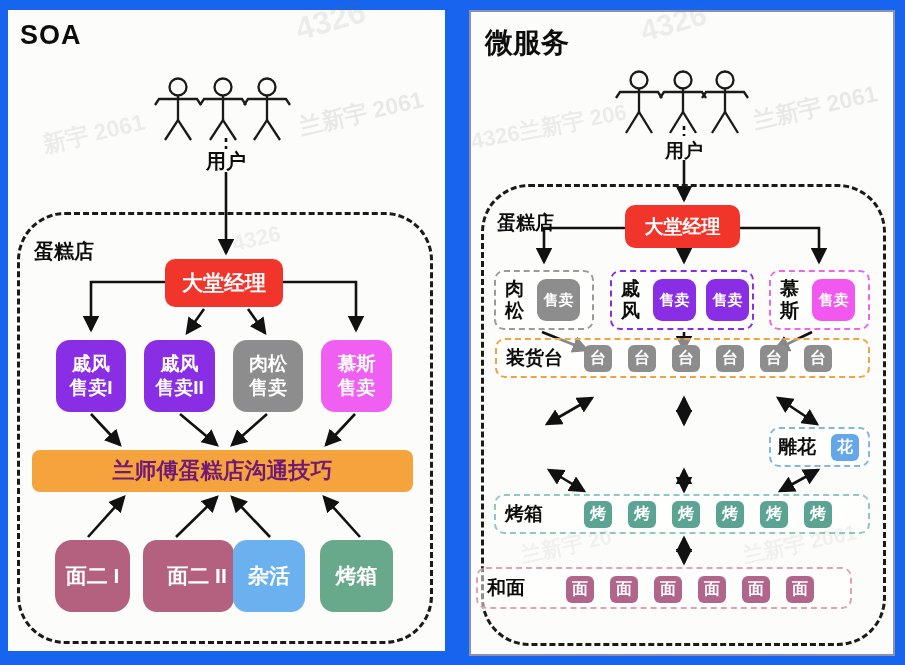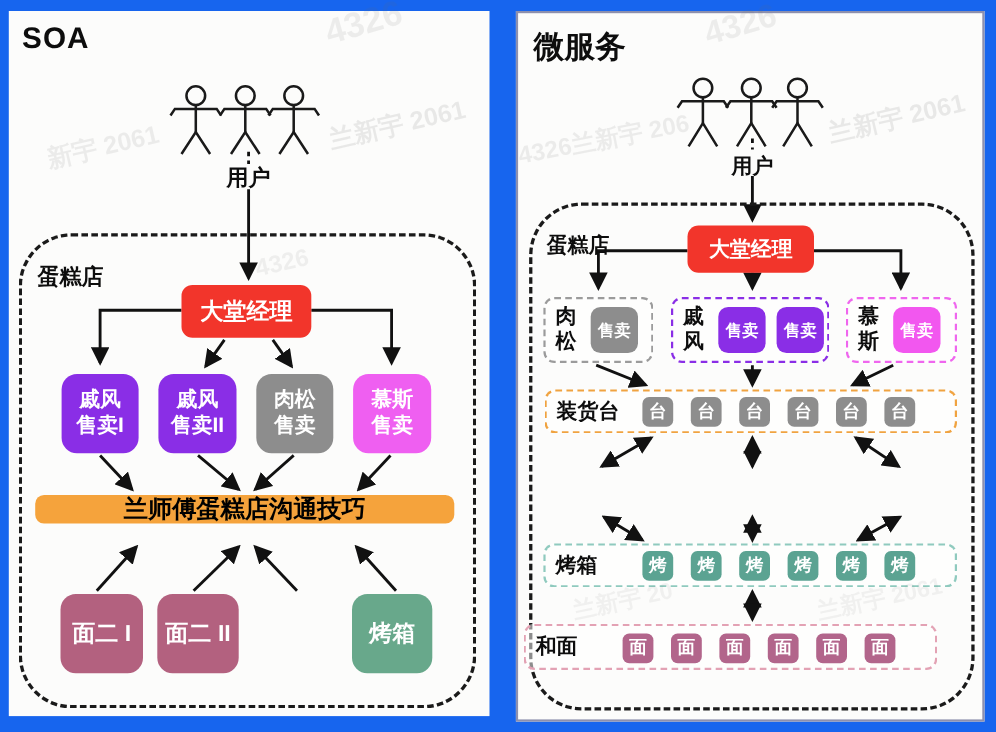--- a/index.html
+++ b/index.html
@@ -22,22 +22,22 @@
   .shop-label{position:absolute;font-weight:700;font-size:20px;color:#0d0d0d;}
   .manager{position:absolute;background:#f2352b;color:#fff;font-weight:700;border-radius:10px;
     display:flex;align-items:center;justify-content:center;}
   #left-manager{left:157px;top:249px;width:118px;height:48px;font-size:21px;}
   #right-manager{left:154px;top:193px;width:115px;height:43px;font-size:19px;}
   
   .svc{position:absolute;top:330px;height:72px;border-radius:14px;color:#fff;font-weight:700;font-size:19px;
     display:flex;flex-direction:column;align-items:center;justify-content:center;line-height:1.25;text-align:center;}
   .wk{position:absolute;top:530px;height:72px;border-radius:14px;color:#fff;font-weight:700;font-size:21px;
     display:flex;align-items:center;justify-content:center;}
-  .esb{position:absolute;left:24px;top:440px;width:381px;height:26px;border-radius:8px;background:#f5a33c;
-    color:#000000;font-weight:700;font-size:22px;display:flex;align-items:center;justify-content:center;}
+  .esb{position:absolute;left:24px;top:440px;width:381px;height:42px;border-radius:8px;background:#f5a33c;
+    color:#701a75;font-weight:700;font-size:22px;display:flex;align-items:center;justify-content:center;}
   
   .grp{position:absolute;top:258px;height:60px;border-radius:10px;border:2px dashed #999;box-sizing:border-box;
     display:flex;align-items:center;padding-left:9px;gap:10px;background:rgba(255,255,255,.5);}
   .grp-name{font-weight:700;font-size:19px;width:22px;line-height:1.15;word-break:break-all;color:#0d0d0d;}
   .sale{width:43px;height:42px;border-radius:9px;color:#fff;font-weight:700;font-size:15px;
     display:flex;align-items:center;justify-content:center;flex:0 0 auto;}
   .band{position:absolute;border-radius:10px;border:2px dashed;box-sizing:border-box;background:rgba(255,255,255,.5);}
   .band-label{position:absolute;left:9px;top:50%;transform:translateY(-50%);font-weight:700;font-size:19px;color:#0d0d0d;}
   .chip-row{position:absolute;display:flex;gap:16px;}
   .chip{width:28px;height:27px;border-radius:6px;color:#fff;font-weight:700;font-size:16px;
@@ -114,22 +114,23 @@
     <span>肉松</span>
     <span>售卖</span>
   </div>
   <div class="svc" style="left:313px;width:71px;background:#ef5ff1;">
     <span>慕斯</span>
     <span>售卖</span>
   </div>
 
   <div class="esb">兰师傅蛋糕店沟通技巧</div>
 
-  <div class="wk" style="left:47px;width:75px;background:#b3617f;">面二 I</div>
-  <div class="wk" style="left:135px;width:74px;background:#b3617f;">面二 II</div>
+  <div class="wk" style="left:47px;width:75px;background:#b3617f;border-radius:17px;">面二 I</div>
+  <div class="wk" style="left:135px;width:74px;background:#b3617f;padding-left:17px;">面二 II</div>
+  <div class="wk" style="left:225px;width:72px;background:#6bb0ef;">杂活</div>
   <div class="wk" style="left:312px;width:73px;background:#68a88b;">烤箱</div>
 </div>
 
 <div class="panel" id="right-panel">
   <div class="panel-title" id="right-title">微服务</div>
 
   <svg class="overlay" width="423" height="643" viewBox="0 0 423 643">
     <defs>
       <marker id="ahR" viewBox="0 0 10 10" refX="8.5" refY="5" markerWidth="6.5" markerHeight="6.5" orient="auto-start-reverse">
         <path d="M0,0 L10,5 L0,10 z" fill="#111"></path>
@@ -184,32 +185,36 @@
   <div class="grp" style="left:139px;width:144px;border-color:#8a2ee6;">
     <div class="grp-name">戚风</div>
     <div class="sale" style="background:#8a2ee6;">售卖</div>
     <div class="sale" style="background:#8a2ee6;">售卖</div>
   </div>
   <div class="grp" style="left:298px;width:101px;border-color:#ef66ee;">
     <div class="grp-name">慕斯</div>
     <div class="sale" style="background:#f257ef;">售卖</div>
   </div>
 
-  <div class="band" style="left:24px;top:342px;width:375px;height:40px;border-color:#f0a340;">
+  <div class="band" style="left:24px;top:326px;width:375px;height:40px;border-color:#f0a340;">
     <div class="band-label">装货台</div>
     <div class="chip-row" style="left:87px;top:5px;">
       <div class="chip" style="background:#8d8d8d;">台</div>
       <div class="chip" style="background:#8d8d8d;">台</div>
       <div class="chip" style="background:#8d8d8d;">台</div>
       <div class="chip" style="background:#8d8d8d;">台</div>
       <div class="chip" style="background:#8d8d8d;">台</div>
       <div class="chip" style="background:#8d8d8d;">台</div>
     </div>
   </div>
 
+  <div class="station" style="left:298px;width:101px;border-color:#7db7ec;">
+    <span class="station-name">雕花</span>
+    <div class="chip" style="background:#63a7e8;">花</div>
+  </div>
 
   <div class="band" style="left:23px;top:482px;width:376px;height:40px;border-color:#8fcabe;">
     <div class="band-label">烤箱</div>
     <div class="chip-row" style="left:88px;top:5px;">
       <div class="chip" style="background:#5ba392;">烤</div>
       <div class="chip" style="background:#5ba392;">烤</div>
       <div class="chip" style="background:#5ba392;">烤</div>
       <div class="chip" style="background:#5ba392;">烤</div>
       <div class="chip" style="background:#5ba392;">烤</div>
       <div class="chip" style="background:#5ba392;">烤</div>

